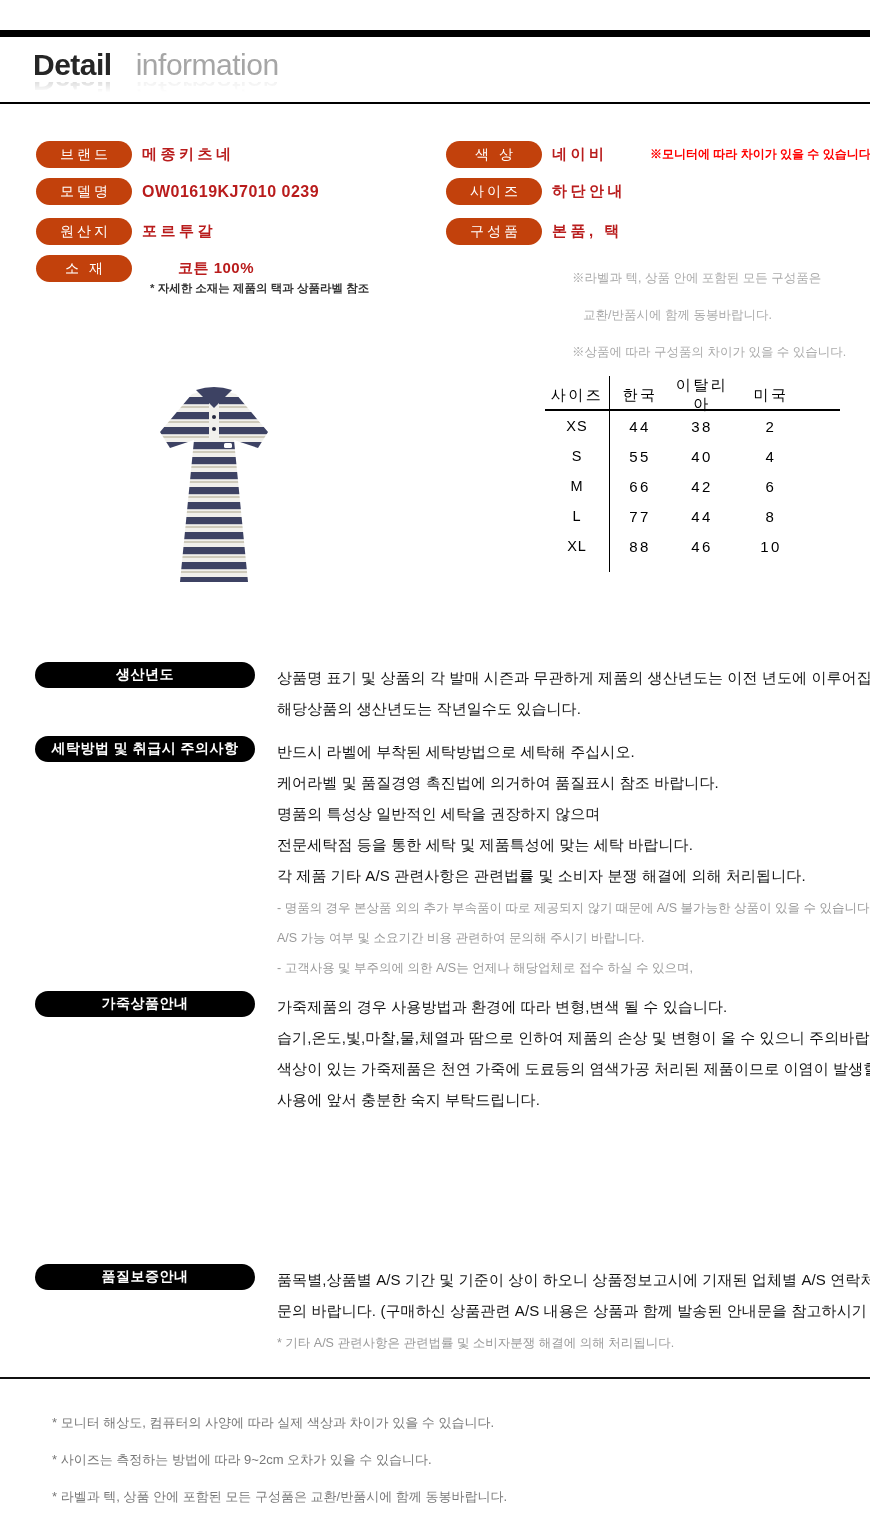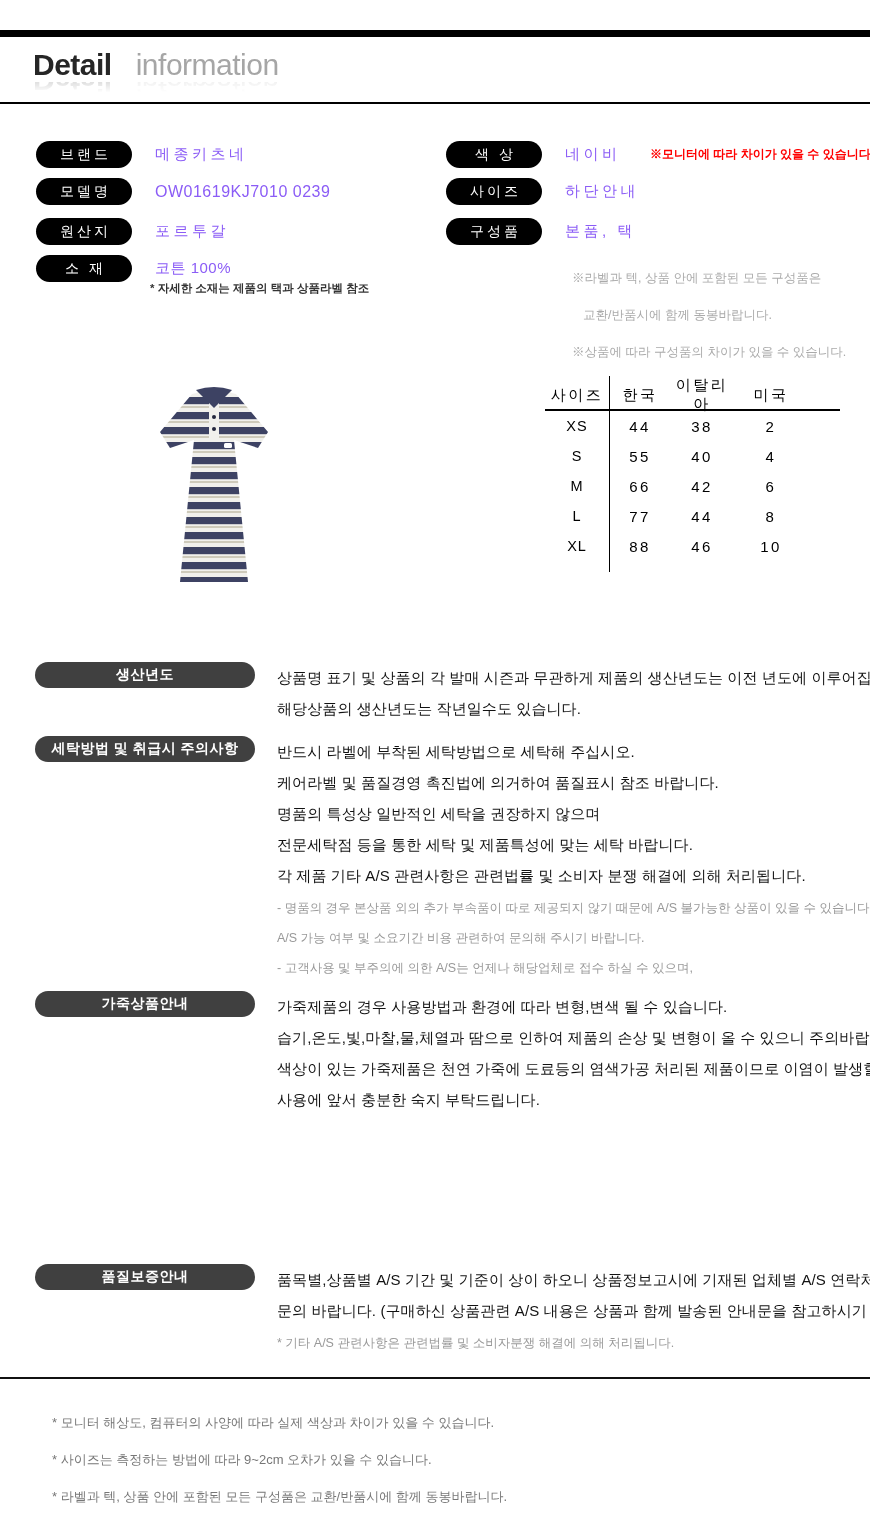--- a/index.html
+++ b/index.html
@@ -11,24 +11,24 @@
   .title-wrap{position:absolute;left:33px;top:48px;}
   .title{font-size:30px;line-height:34px;letter-spacing:-0.5px;white-space:nowrap;}
   .title .t1{color:#262626;font-weight:700;}
   .title .t2{color:#a6a6a6;font-weight:400;margin-left:24px;}
   .title-reflection{transform:scaleY(-1);opacity:0.18;height:15px;overflow:hidden;
     -webkit-mask-image:linear-gradient(to top,rgba(0,0,0,.8),transparent 70%);
     mask-image:linear-gradient(to top,rgba(0,0,0,.8),transparent 70%);}
   .title-underline{position:absolute;top:102px;left:0;width:100%;height:2px;background:#000;}
 
   .info-row{position:absolute;display:flex;align-items:center;height:27px;}
-  .pill{width:96px;height:27px;background:#000000;border-radius:14px;color:#fff;
+  .pill{width:96px;height:27px;background:#c2410c;border-radius:14px;color:#fff;
         font-size:14px;letter-spacing:3px;display:flex;align-items:center;justify-content:center;
         flex:none;text-indent:3px;}
-  .info-value{margin-left:23px;font-size:15px;color:#8b5cf6;letter-spacing:3.5px;white-space:nowrap;}
+  .info-value{margin-left:10px;font-size:15px;color:#b91c1c;letter-spacing:3.5px;white-space:nowrap;font-weight:bold;}
   .info-value.plain{letter-spacing:0.5px;font-size:16px;}
   .material-note{position:absolute;left:150px;top:281px;font-size:11.5px;font-weight:700;color:#333;}
   .color-note{position:absolute;left:650px;top:146px;font-size:12px;font-weight:700;color:#ff0000;white-space:nowrap;}
   .component-notes{position:absolute;left:556px;top:252px;font-size:12.5px;color:#aaa;line-height:21px;}
   .component-notes p{margin:16px;white-space:nowrap;}
   .component-notes p:nth-of-type(2){padding-left:11px;}
 
   .product{position:absolute;left:150px;top:382px;width:128px;height:208px;}
 
   .size-table{position:absolute;left:545px;top:376px;width:295px;height:196px;color:#000;}
@@ -36,21 +36,21 @@
              align-items:center;text-align:center;font-size:15px;letter-spacing:2.5px;}
   .st-hline{position:absolute;top:33px;left:0;width:295px;height:2px;background:#000;}
   .st-vline{position:absolute;left:64px;top:0;width:1px;height:196px;background:#000;}
   .st-rows{position:absolute;top:35px;left:0;width:295px;}
   .st-row{display:grid;grid-template-columns:64px 62px 62px 76px;height:30px;
           align-items:center;text-align:center;font-size:15px;letter-spacing:2.5px;}
   .st-c1{letter-spacing:1px;font-size:14.5px;}
 
   .section{position:absolute;left:0;width:870px;}
   .s-pill{position:absolute;left:35px;top:0;width:220px;height:26px;border-radius:13px;
-          background:#404040;color:#fff;font-weight:700;font-size:14px;letter-spacing:.5px;
+          background:#000000;color:#fff;font-weight:700;font-size:14px;letter-spacing:.5px;
           display:flex;align-items:center;justify-content:center;}
   .s-content{margin-left:277px;width:590px;}
   .s-content p{margin:0;white-space:nowrap;}
   .s-content p.main{font-size:15px;color:#121212;line-height:31px;letter-spacing:0.1px;}
   .s-sub{margin-top:2px;}
   .s-sub p{font-size:12.5px;color:#999;line-height:30px;}
 
   .footer-line{position:absolute;top:1377px;left:0;width:100%;height:2px;background:#111;}
   .footer-notes{position:absolute;left:40px;top:1398px;}
   .footer-notes p{margin:12px;font-size:13px;color:#777;line-height:25px;white-space:nowrap;}
@@ -79,21 +79,21 @@
     <div class="info-value">메종키츠네</div>
   </div>
   <div class="info-row" style="left:36px;top:178px;text-align:right;">
     <div class="pill">모델명</div>
     <div class="info-value plain">OW01619KJ7010 0239</div>
   </div>
   <div class="info-row" style="left:36px;top:218px;">
     <div class="pill">원산지</div>
     <div class="info-value">포르투갈</div>
   </div>
-  <div class="info-row" style="left:36px;top:255px;">
+  <div class="info-row" style="left:36px;top:255px;gap:36px;">
     <div class="pill">소 재</div>
     <div class="info-value plain" style="font-size:15px;">코튼 100%</div>
   </div>
   <div class="material-note">* 자세한 소재는 제품의 택과 상품라벨 참조</div>
 
   <div class="info-row" style="left:446px;top:141px;">
     <div class="pill">색 상</div>
     <div class="info-value">네이비</div>
   </div>
   <div class="color-note">※모니터에 따라 차이가 있을 수 있습니다.</div>

